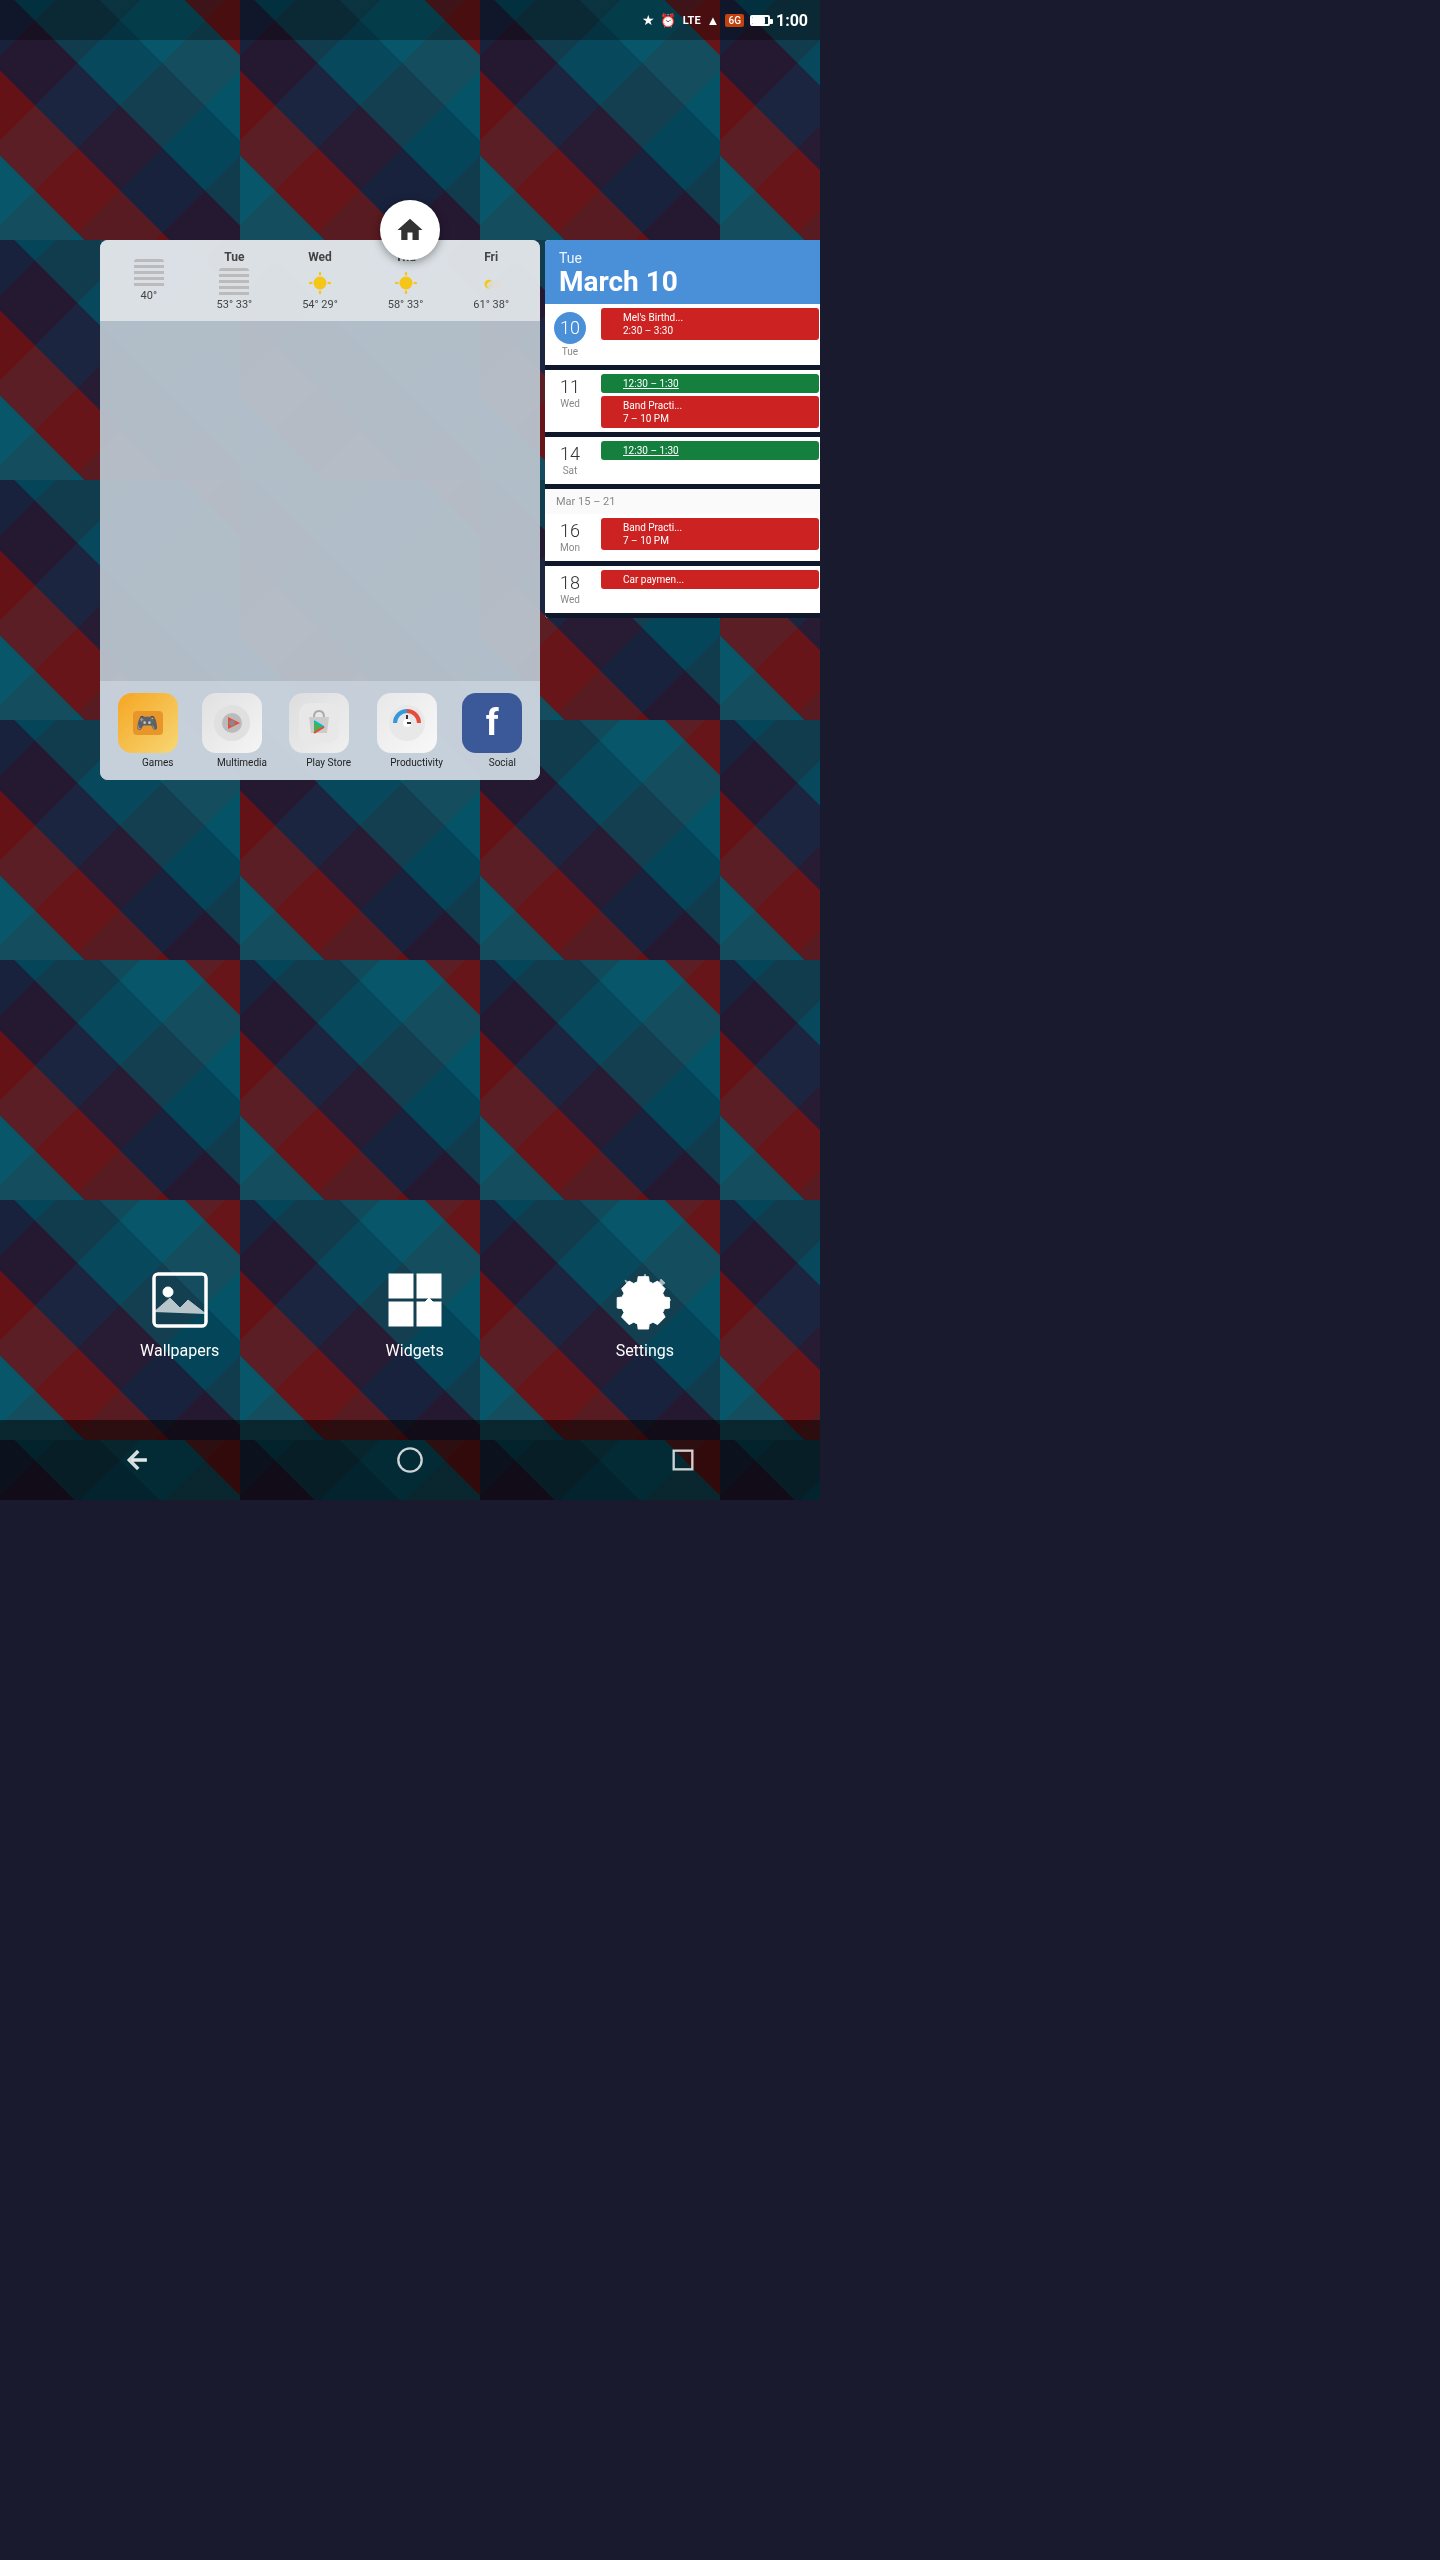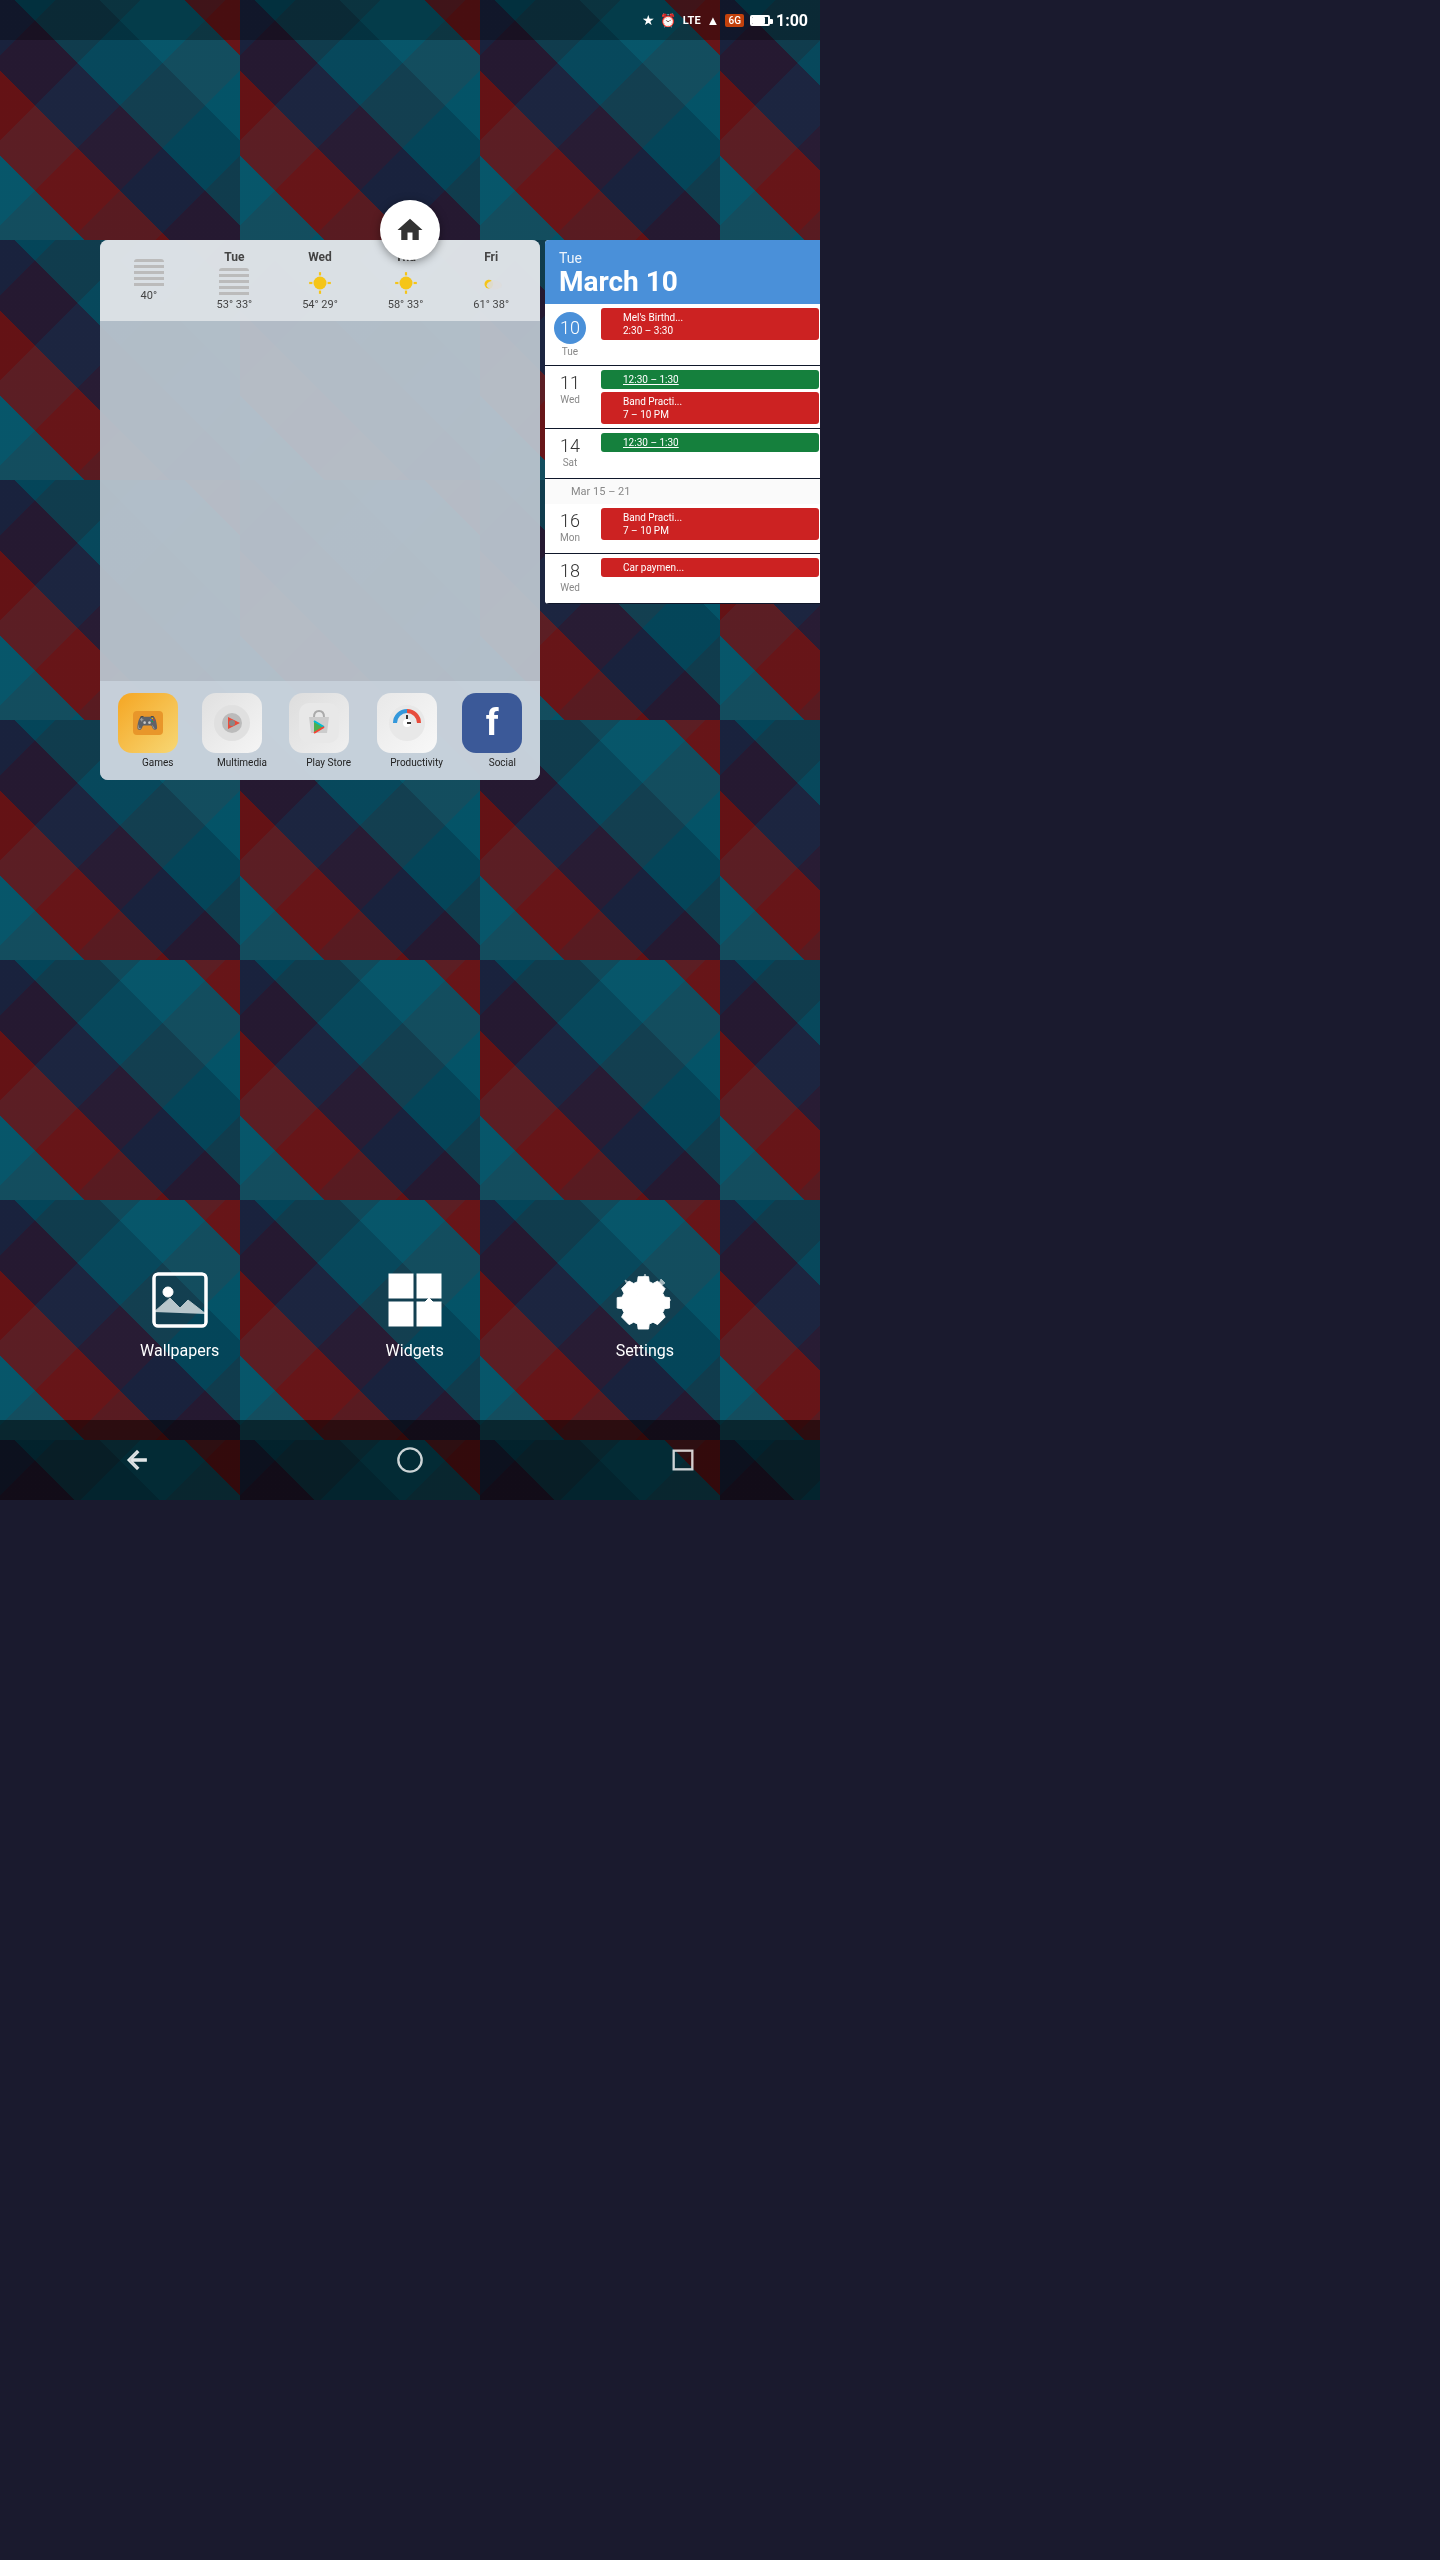--- a/index.html
+++ b/index.html
@@ -238,21 +238,21 @@
     .cal-header-date {
       font-size: 28px;
       font-weight: bold;
       line-height: 1;
     }
     .cal-body {
       background: white;
     }
     .cal-date-row {
       display: flex;
-      border-bottom: 1px solid #0f172a;
+      border-bottom: 5px solid #0f172a;
       min-height: 50px;
     }
     .cal-date-num {
       width: 50px;
       padding: 8px 6px;
       text-align: center;
       flex-shrink: 0;
     }
     .cal-date-number {
       font-size: 18px;
@@ -289,21 +289,21 @@
       font-size: 10px;
       padding: 3px 22px;
       border-radius: 3px;
       line-height: 1.3;
     }
     .cal-event.gray {
       background: #15803d;
       text-decoration: underline;
     }
     .cal-week-label {
-      padding: 6px 26px;
+      padding: 6px 11px;
       font-size: 11px;
       color: #888;
       background: #fafafa;
     }
 
     
     .bottom-options {
       position: absolute;
       bottom: 120px;
       left: 0; right: 0;

